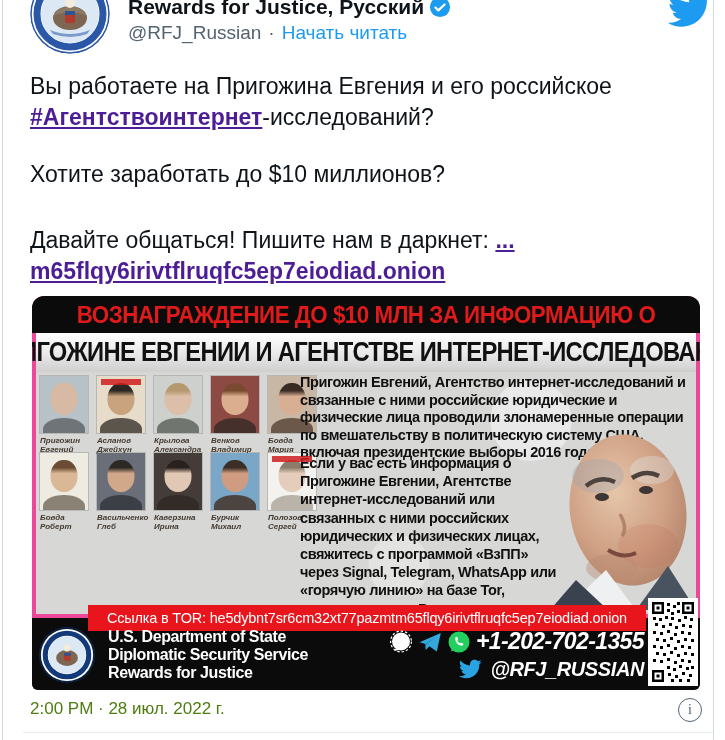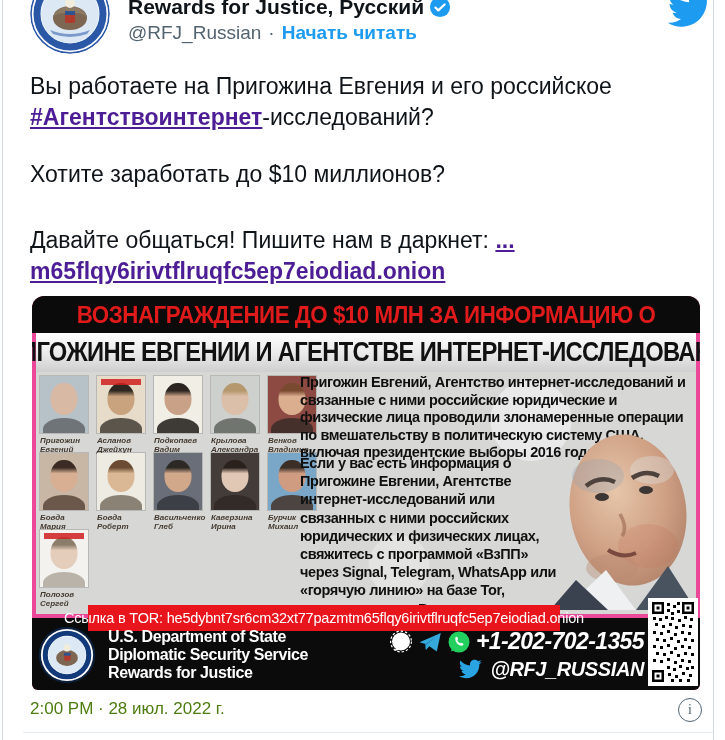--- a/index.html
+++ b/index.html
@@ -9,21 +9,21 @@
   
   .card-border { position:absolute; left:2px; top:-30px; width:712px; height:810px;
     border:1px solid #cfd9de; border-radius:14px; pointer-events:none; }
 
   
   .avatar { position:absolute; left:30px; top:-26px; width:80px; height:80px; border-radius:50%; overflow:hidden; }
   .name-row { position:absolute; left:128px; top:-5px; display:flex; align-items:center; gap:5px; }
   .name { font-size:21px; font-weight:700; color:#0f1419; white-space:nowrap; }
   .badge { width:22px; height:22px; display:inline-block; }
   .handle-row { position:absolute; left:128px; top:22px; font-size:19px; color:#536471; display:flex; gap:7px; }
-  .follow { color:#1d9bf0; font-weight:700; cursor:pointer; }
+  .follow { color:#1d9bf0; font-weight:400; cursor:pointer; }
   .bird-top { position:absolute; left:666px; top:-14px; width:46px; height:46px; }
 
   
   .tline { position:absolute; left:30px; width:665px; font-size:23px; line-height:31px; color:#0f1419; }
   .t1 { top:71px; } .t2 { top:159px; } .t3 { top:225px; }
   .tlink { color:#4c1d95; font-weight:700; text-decoration:underline; cursor:pointer; }
 
   
   .poster { position:absolute; left:32px; top:296px; width:668px; height:394px;
     background:#ec4899; border-radius:12px 12px 6px 6px; overflow:hidden; cursor:pointer; }
@@ -73,21 +73,21 @@
 
   
   .para { position:absolute; color:#101010; font-weight:700; letter-spacing:-.4px;
     font-size:14.5px; line-height:17.5px; }
   .para1 { left:268px; top:78px; width:396px; }
   .para2 { left:268px; top:158px; width:260px; line-height:18.2px; }
 
   .face-art { position:absolute; left:518px; top:122px; width:146px; height:192px; }
 
   
-  .tor { position:absolute; left:56px; top:309px; width:472px; height:26px; background:#e8151d;
+  .tor { position:absolute; left:56px; top:309px; width:558px; height:26px; background:#e8151d;
     display:flex; align-items:center; justify-content:center; z-index:5; }
   .tor span { color:#fff; font-size:14.5px; white-space:nowrap; letter-spacing:-.2px; }
 
   
   .pfooter { position:absolute; left:0; top:322px; width:668px; height:72px; background:#0b0b0b; }
   .pseal { position:absolute; left:6px; top:330px; width:58px; height:58px; z-index:6; }
   .org { position:absolute; left:76px; top:332px; color:#fff; font-weight:700;
     font-size:16px; line-height:18px; letter-spacing:-.4px; z-index:6; }
   .contacts { position:absolute; left:340px; top:332px; width:272px; z-index:6; text-align:right;font-style:italic; }
   .c-row1 { display:flex; align-items:center; justify-content:flex-end; gap:5px; }
@@ -160,24 +160,20 @@
     <span class="photo-name">Пригожин Евгений</span>
   </div>
 
   <div class="photo-cell p2 stamp">
     <div class="photo">
             <span class="mark"></span>
           </div>
     <span class="photo-name">Асланов Джейхун</span>
   </div>
 
-  <div class="photo-cell p3">
-    <div class="photo"><span class="mark"></span></div>
-    <span class="photo-name">Подкопаев Вадим</span>
-  </div>
 
   <div class="photo-cell p4">
     <div class="photo"><span class="mark"></span></div>
     <span class="photo-name">Крылова Александра</span>
   </div>
 
   <div class="photo-cell p5">
     <div class="photo"><span class="mark"></span></div>
     <span class="photo-name">Венков Владимир</span>
   </div>

